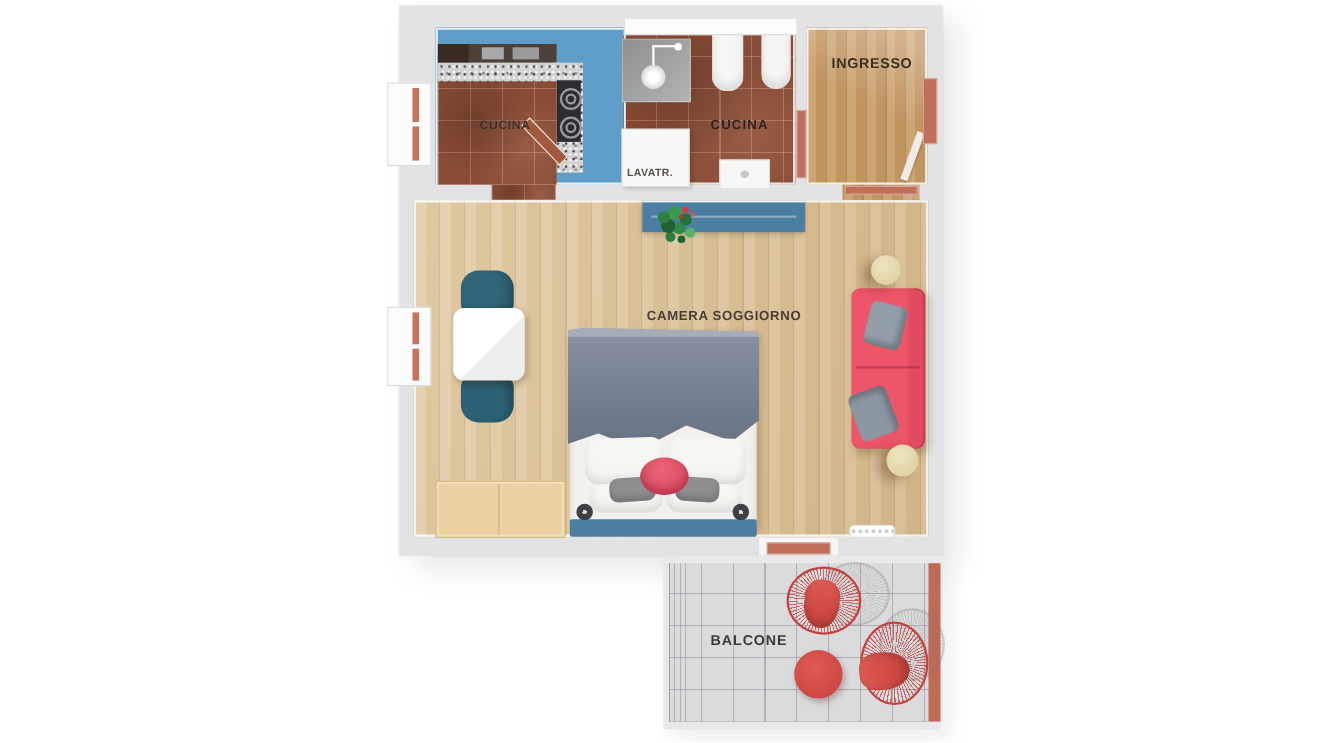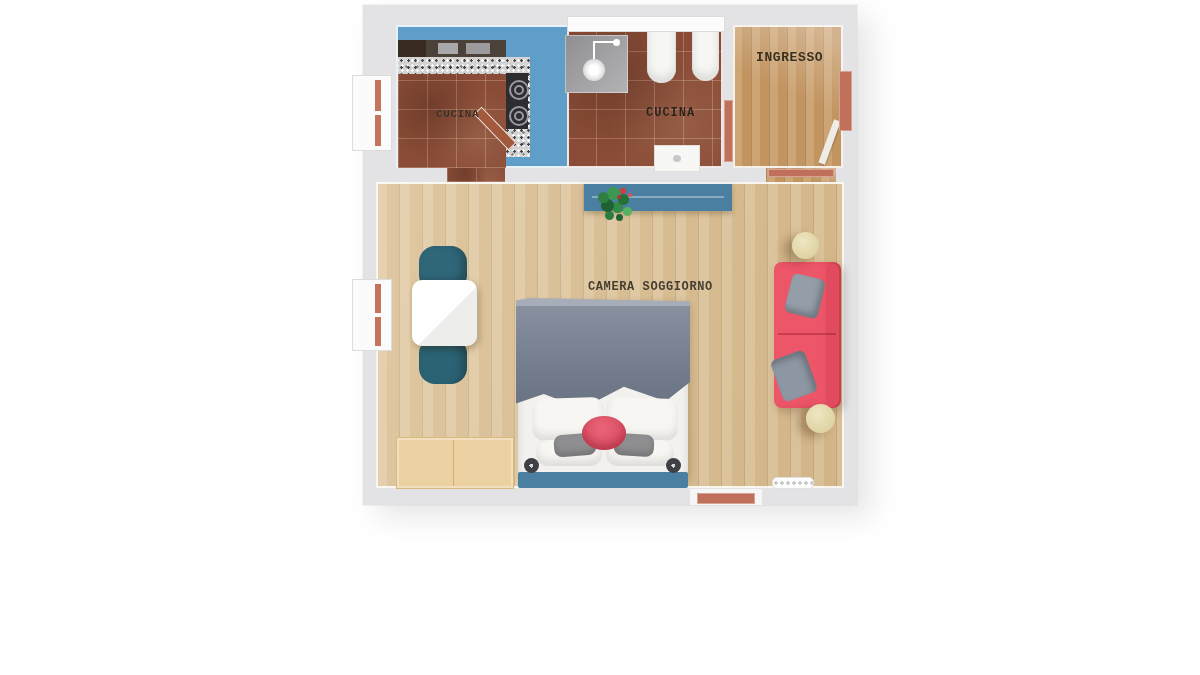--- a/index.html
+++ b/index.html
@@ -1,20 +1,20 @@
 <!DOCTYPE html>
 <html><head>
 <meta charset="utf-8">
 <style>
   html,body{margin:0;padding:0;background:#ffffff;}
   .stage{position:relative;width:1200px;height:675px;overflow:hidden;
          font-family:"Liberation Sans",sans-serif;background:#ffffff;}
   .abs{position:absolute;}
   .label{position:absolute;color:#39302a;font-weight:700;letter-spacing:.6px;
-         white-space:nowrap;text-shadow:0 0 1px rgba(255,255,255,.15);font-family:Liberation Mono, monospace;}
+         white-space:nowrap;text-shadow:0 0 1px rgba(255,255,255,.15);}
 
   
   .plan{left:363px;top:5px;width:494px;height:500px;background:#e3e3e5;
         box-shadow:0 0 0 1px rgba(0,0,0,.04),14px 12px 28px rgba(0,0,0,.10);}
   .room{box-shadow:inset 0 0 0 2px rgba(255,255,255,.85);}
 
   
   .tile-terracotta{background-color:#8a4c36;background-image:
      radial-gradient(circle at 30% 35%, rgba(0,0,0,.18), transparent 55%),
      radial-gradient(circle at 75% 70%, rgba(255,235,210,.10), transparent 50%),
@@ -95,20 +95,24 @@
         <div class="abs" style="left:10px;top:4px;width:44px;height:48px;">
           <div class="abs" style="left:18px;top:2px;width:24px;height:2px;background:#fff;"></div>
           <div class="abs" style="left:38px;top:0px;width:7px;height:7px;border-radius:50%;background:#fff;"></div>
           <div class="abs" style="left:18px;top:2px;width:2px;height:22px;background:#fff;"></div>
           <div class="abs" style="left:8px;top:20px;width:22px;height:22px;border-radius:50%;
                background:radial-gradient(circle,#ffffff 30%,#d4d4d6 75%);"></div>
         </div>
       </div>
       <div class="abs uws" style="left:80px;top:3px;width:27px;height:54px;"></div>
       <div class="abs uws" style="left:125px;top:3px;width:25px;height:52px;"></div>
+      <div class="abs" style="left:-2px;top:92px;width:60px;height:51px;background:#f8f8f6;
+                  border:1px solid #e2e0db;box-shadow:2px 2px 4px rgba(0,0,0,.18);">
+        <span class="label" style="left:4px;top:34px;font-size:9.5px;color:#55504a;letter-spacing:.4px;">LAVATR.</span>
+      </div>
       <div class="abs" style="left:87px;top:120px;width:44px;height:25px;background:#f7f7f5;
                   border:1px solid #e2e0db;">
         <div class="abs" style="left:18px;top:9px;width:8px;height:7px;border-radius:50%;background:#c7c7c9;"></div>
       </div>
       <span class="label" style="left:79px;top:81px;font-size:12px;color:#2e2119;letter-spacing:1px;">CUCINA</span>
     </div>
 
     <div class="abs window" style="left:204px;top:11px;width:156px;height:14px;"></div>
 
     <div class="abs room wood-mid" style="left:370px;top:20px;width:110px;height:143px;">
@@ -197,14 +201,34 @@
     <div class="abs window" style="left:-11px;top:70px;width:38px;height:74px;">
       <div class="winbar" style="left:22px;top:4px;width:6px;height:31px;"></div>
       <div class="winbar" style="left:22px;top:39px;width:6px;height:31px;"></div>
     </div>
     <div class="abs window" style="left:-11px;top:274px;width:38px;height:70px;">
       <div class="winbar" style="left:22px;top:4px;width:6px;height:29px;"></div>
       <div class="winbar" style="left:22px;top:37px;width:6px;height:29px;"></div>
     </div>
   </div>
 
+  <div class="abs" style="left:603px;top:505px;width:252px;height:158px;background:#e9e9eb;
+              box-shadow:8px 8px 18px rgba(0,0,0,.08);">
+    <div class="abs balcony-floor" style="left:5px;top:7px;width:236px;height:144px;"></div>
+    <div class="abs" style="left:5px;top:7px;width:16px;height:144px;
+                background:repeating-linear-gradient(90deg, rgba(130,130,138,.45) 0 1px, transparent 1px 5px);"></div>
+    <div class="abs" style="left:241px;top:7px;width:11px;height:144px;background:#c06a55;"></div>
+    <span class="label" style="left:43px;top:69px;font-size:13px;color:#3a3a3c;letter-spacing:.8px;">BALCONE</span>
+
+    <div class="aca-shadow" style="left:142px;top:6px;width:60px;height:54px;"></div>
+    <div class="aca-ring" style="left:112px;top:10px;width:64px;height:58px;"></div>
+    <div class="aca-seat" style="left:128px;top:22px;width:32px;height:44px;transform:rotate(6deg);"></div>
+
+    <div class="aca-shadow" style="left:196px;top:48px;width:56px;height:62px;"></div>
+    <div class="aca-ring" style="left:179px;top:60px;width:58px;height:72px;"></div>
+    <div class="aca-seat" style="left:184px;top:82px;width:34px;height:46px;transform:rotate(-95deg);"></div>
+
+    <div class="abs" style="left:119px;top:86px;width:44px;height:44px;border-radius:50%;
+                background:radial-gradient(circle at 42% 38%,#dc5b55,#c8403c);
+                box-shadow:2px 3px 6px rgba(80,40,40,.35);"></div>
+  </div>
 
 </div>
 
 </body></html>

